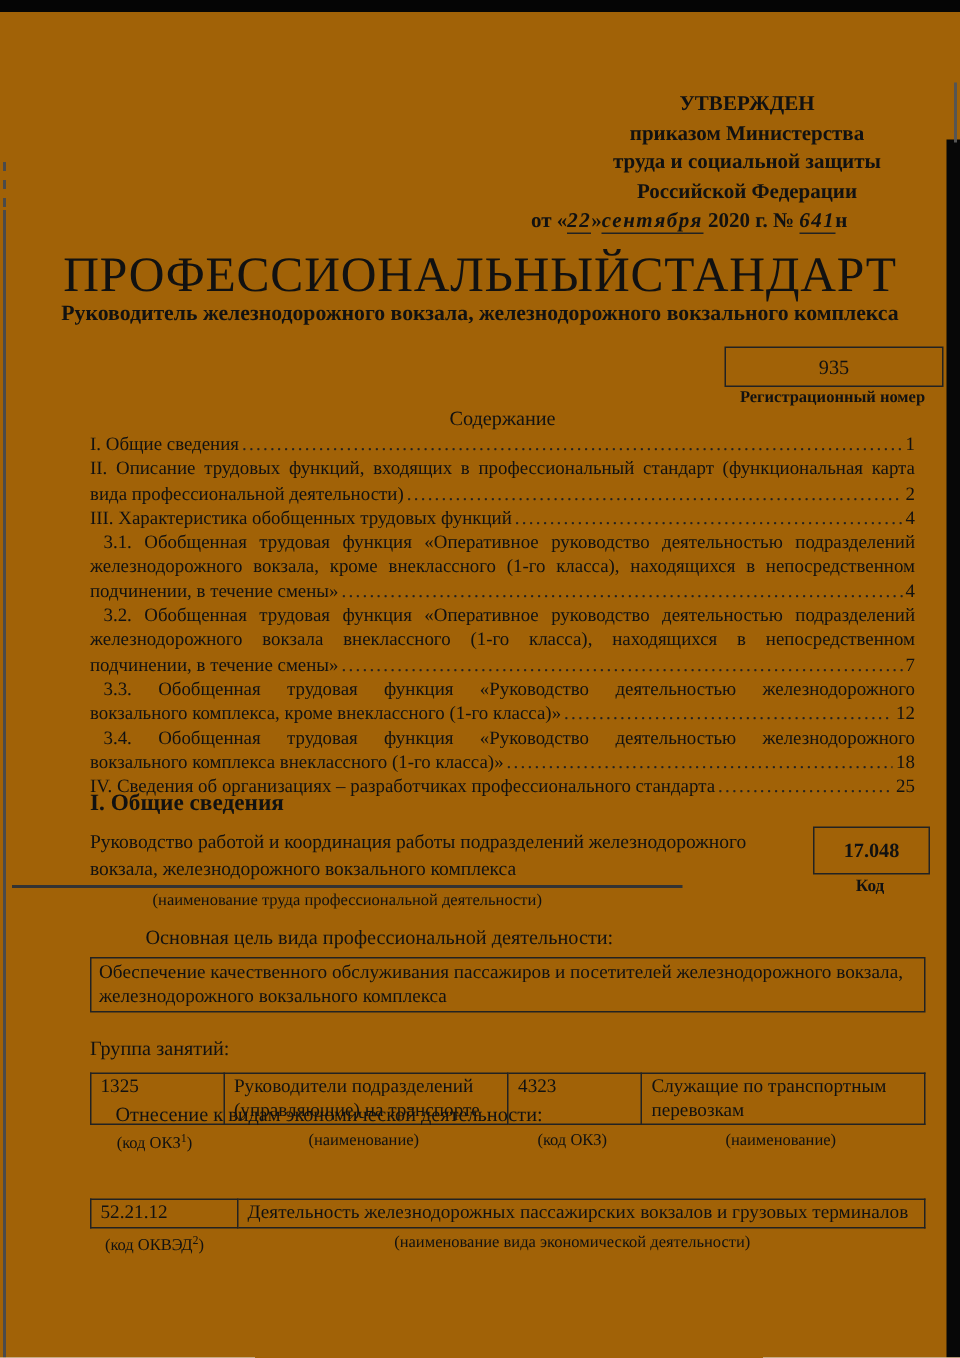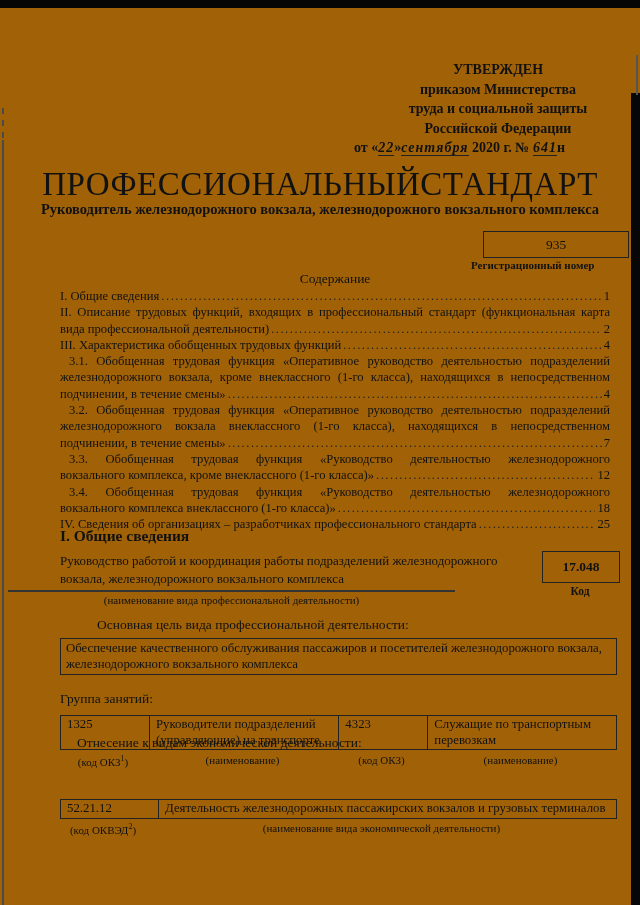--- a/index.html
+++ b/index.html
@@ -21,21 +21,21 @@
   .hw{font-style:italic;font-weight:bold;letter-spacing:1px;}
   .underl{border-bottom:1.4px solid #222;}
   
   .doc-title{position:absolute;left:0;top:166px;width:640px;text-align:center;
     font-size:33px;letter-spacing:0.5px;font-weight:normal;}
   .doc-subtitle{position:absolute;left:40px;top:201px;width:560px;text-align:center;
     font-size:14.5px;line-height:17px;font-weight:bold;}
   
   .reg-box{position:absolute;left:483px;top:231px;width:144px;height:25px;
     border:1.4px solid #222;display:flex;align-items:center;justify-content:center;font-size:13.5px;}
-  .reg-label{position:absolute;left:471px;top:259px;width:168px;text-align:left;
+  .reg-label{position:absolute;left:471px;top:259px;width:168px;text-align:center;
     font-size:11px;font-weight:bold;}
   
   .toc-heading{position:absolute;left:60px;top:271px;width:550px;text-align:center;font-size:13.5px;}
   .toc{position:absolute;left:60px;top:288px;width:550px;font-size:12.6px;line-height:16.3px;}
   .toc-line.full{text-align:justify;text-align-last:justify;}
   .toc-line.last{display:flex;align-items:baseline;}
   .toc-line.last .txt{white-space:nowrap;}
   .toc-line .leader{flex:1;overflow:hidden;white-space:nowrap;letter-spacing:1.5px;color:#222;margin:0 2px;}
   .toc-line .leader::after{content:"..........................................................................................................................................................";}
   .toc-line .pg{white-space:nowrap;}
@@ -146,21 +146,21 @@
     </div>
   </div>
 
   <div class="sec-heading">I. Общие сведения</div>
 
   <div class="activity-text">
     <div>Руководство работой и координация работы подразделений железнодорожного</div>
     <div>вокзала, железнодорожного вокзального комплекса</div>
   </div>
   <div class="activity-rule"></div>
-  <div class="activity-caption">(наименование вида профессиональной деятельности)</div>
+  <div class="activity-caption">(наименование труда профессиональной деятельности)</div>
 
   <div class="code-box">
     <span>17.048</span>
   </div>
   <div class="code-label">Код</div>
 
   <div class="purpose-label">Основная цель вида профессиональной деятельности:</div>
   <div class="purpose-box">
     <div>Обеспечение качественного обслуживания пассажиров и посетителей железнодорожного вокзала,</div>
     <div>железнодорожного вокзального комплекса</div>

